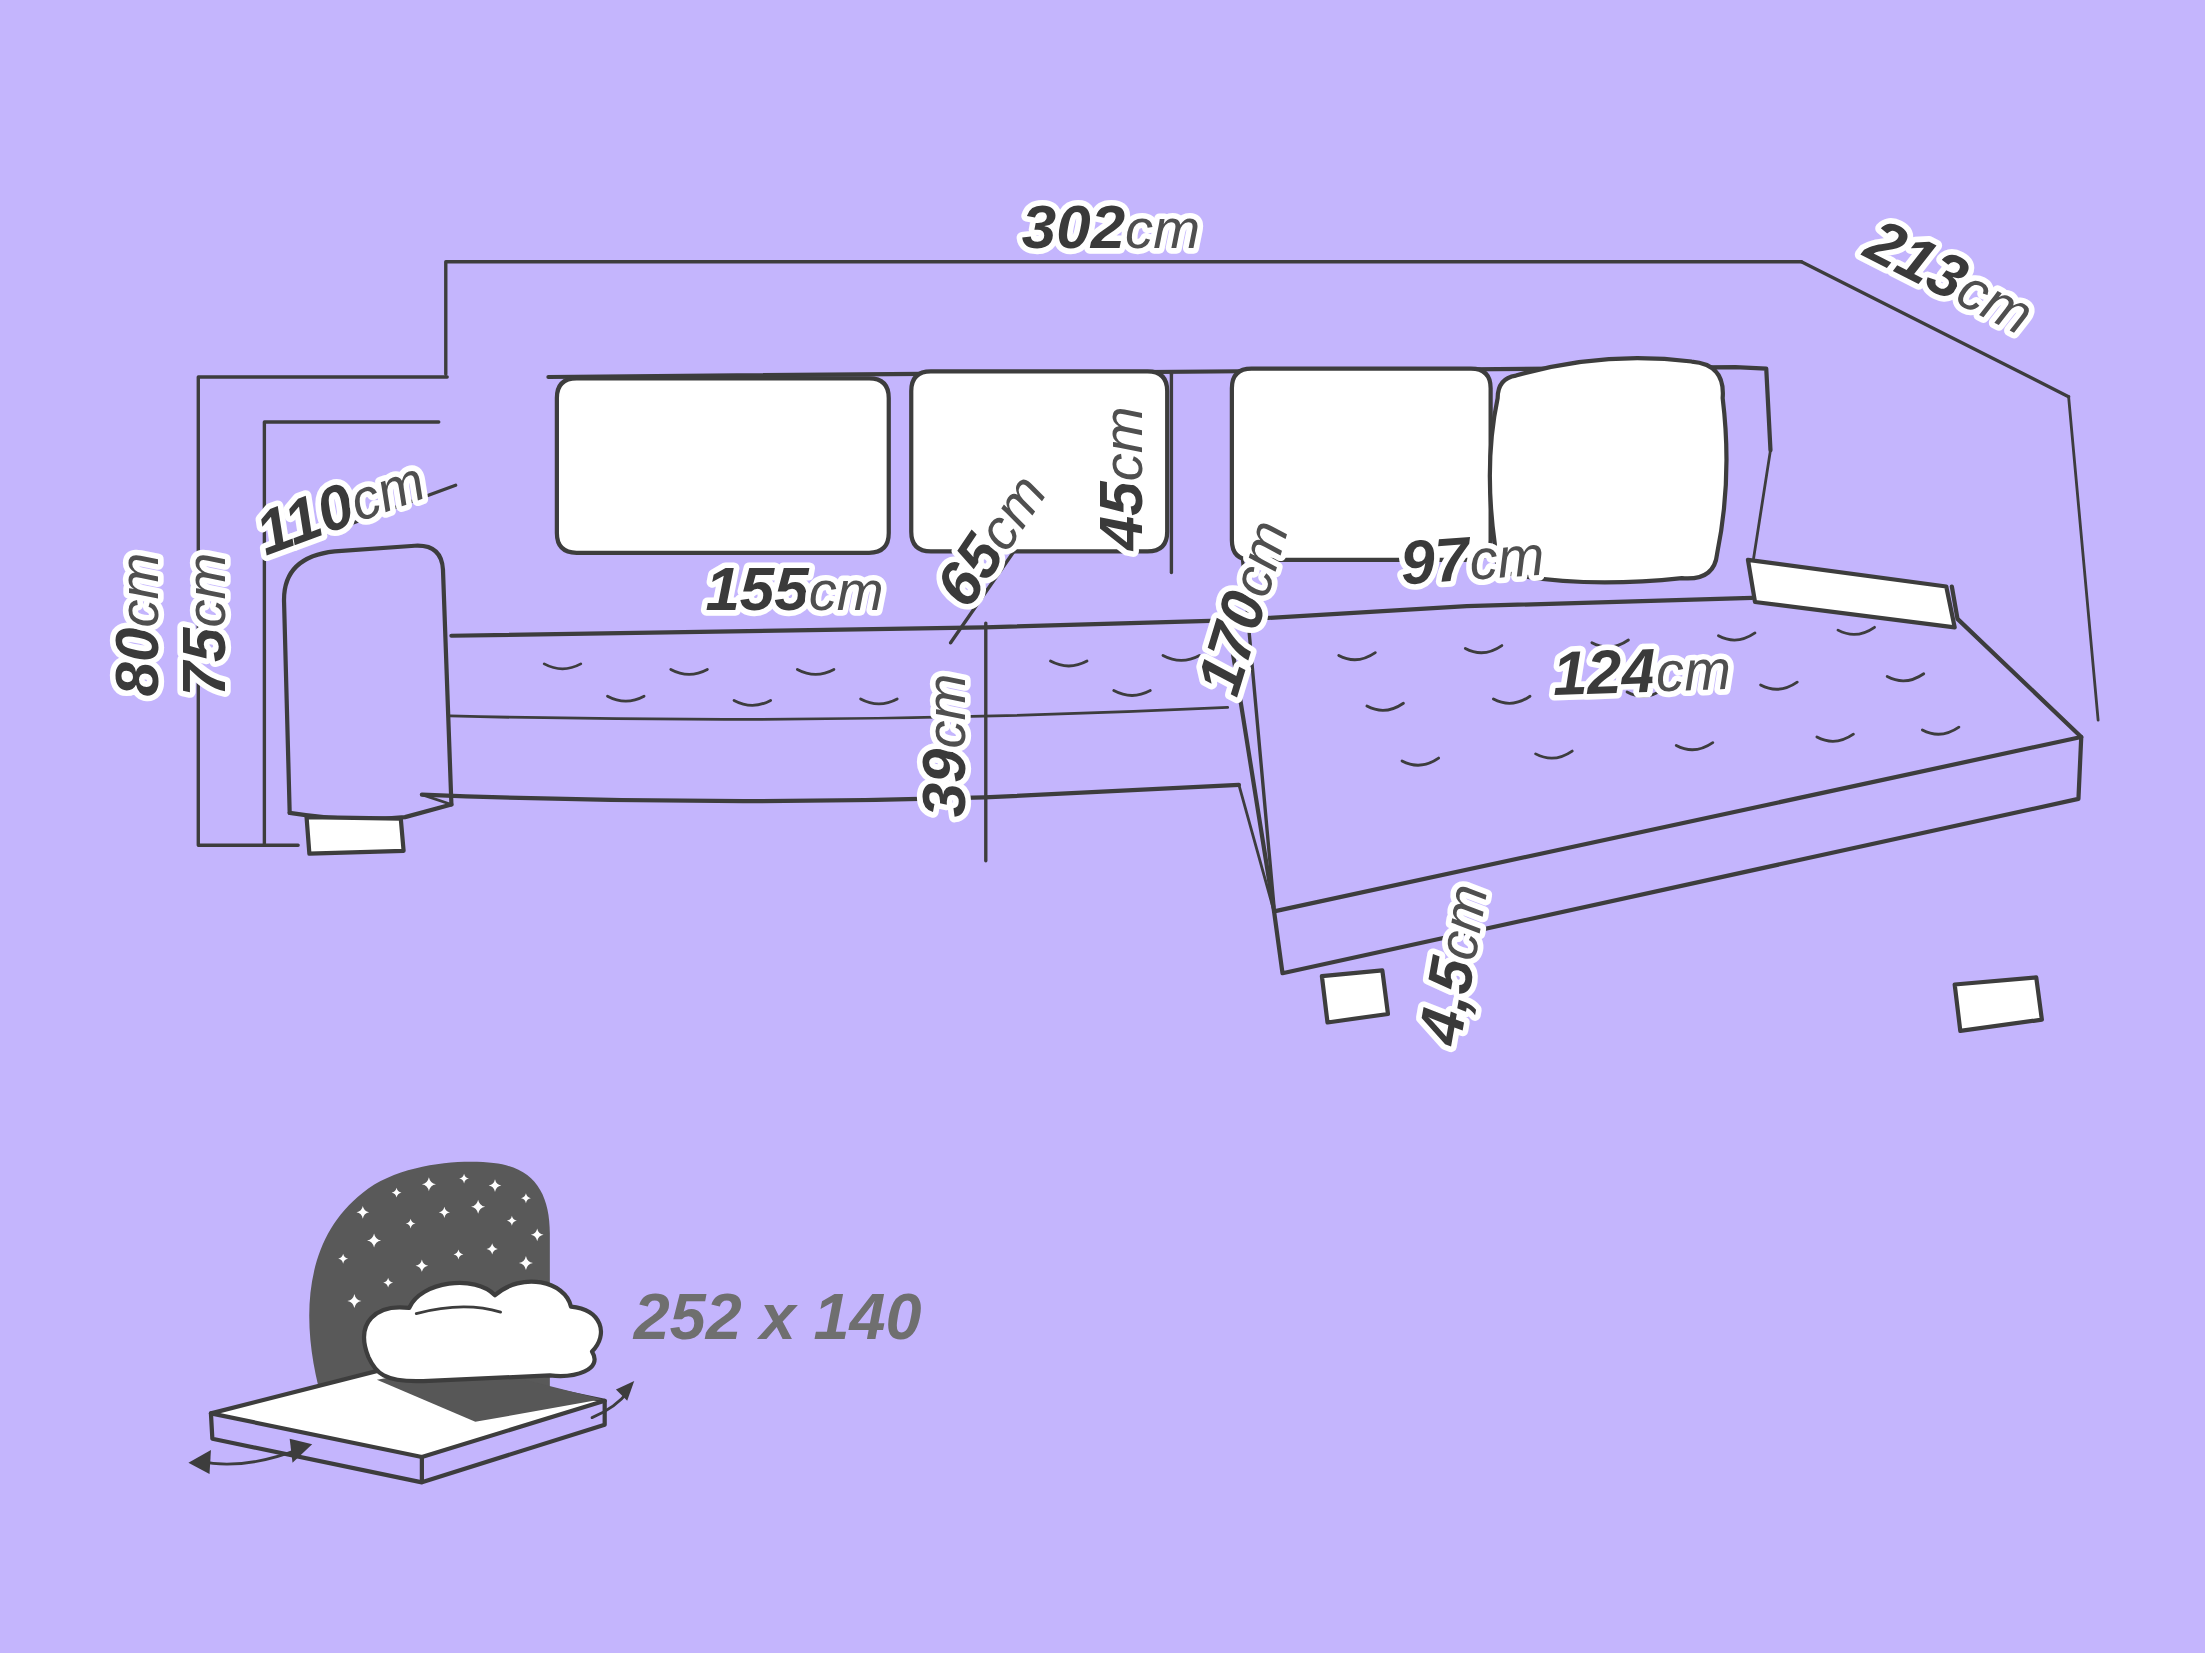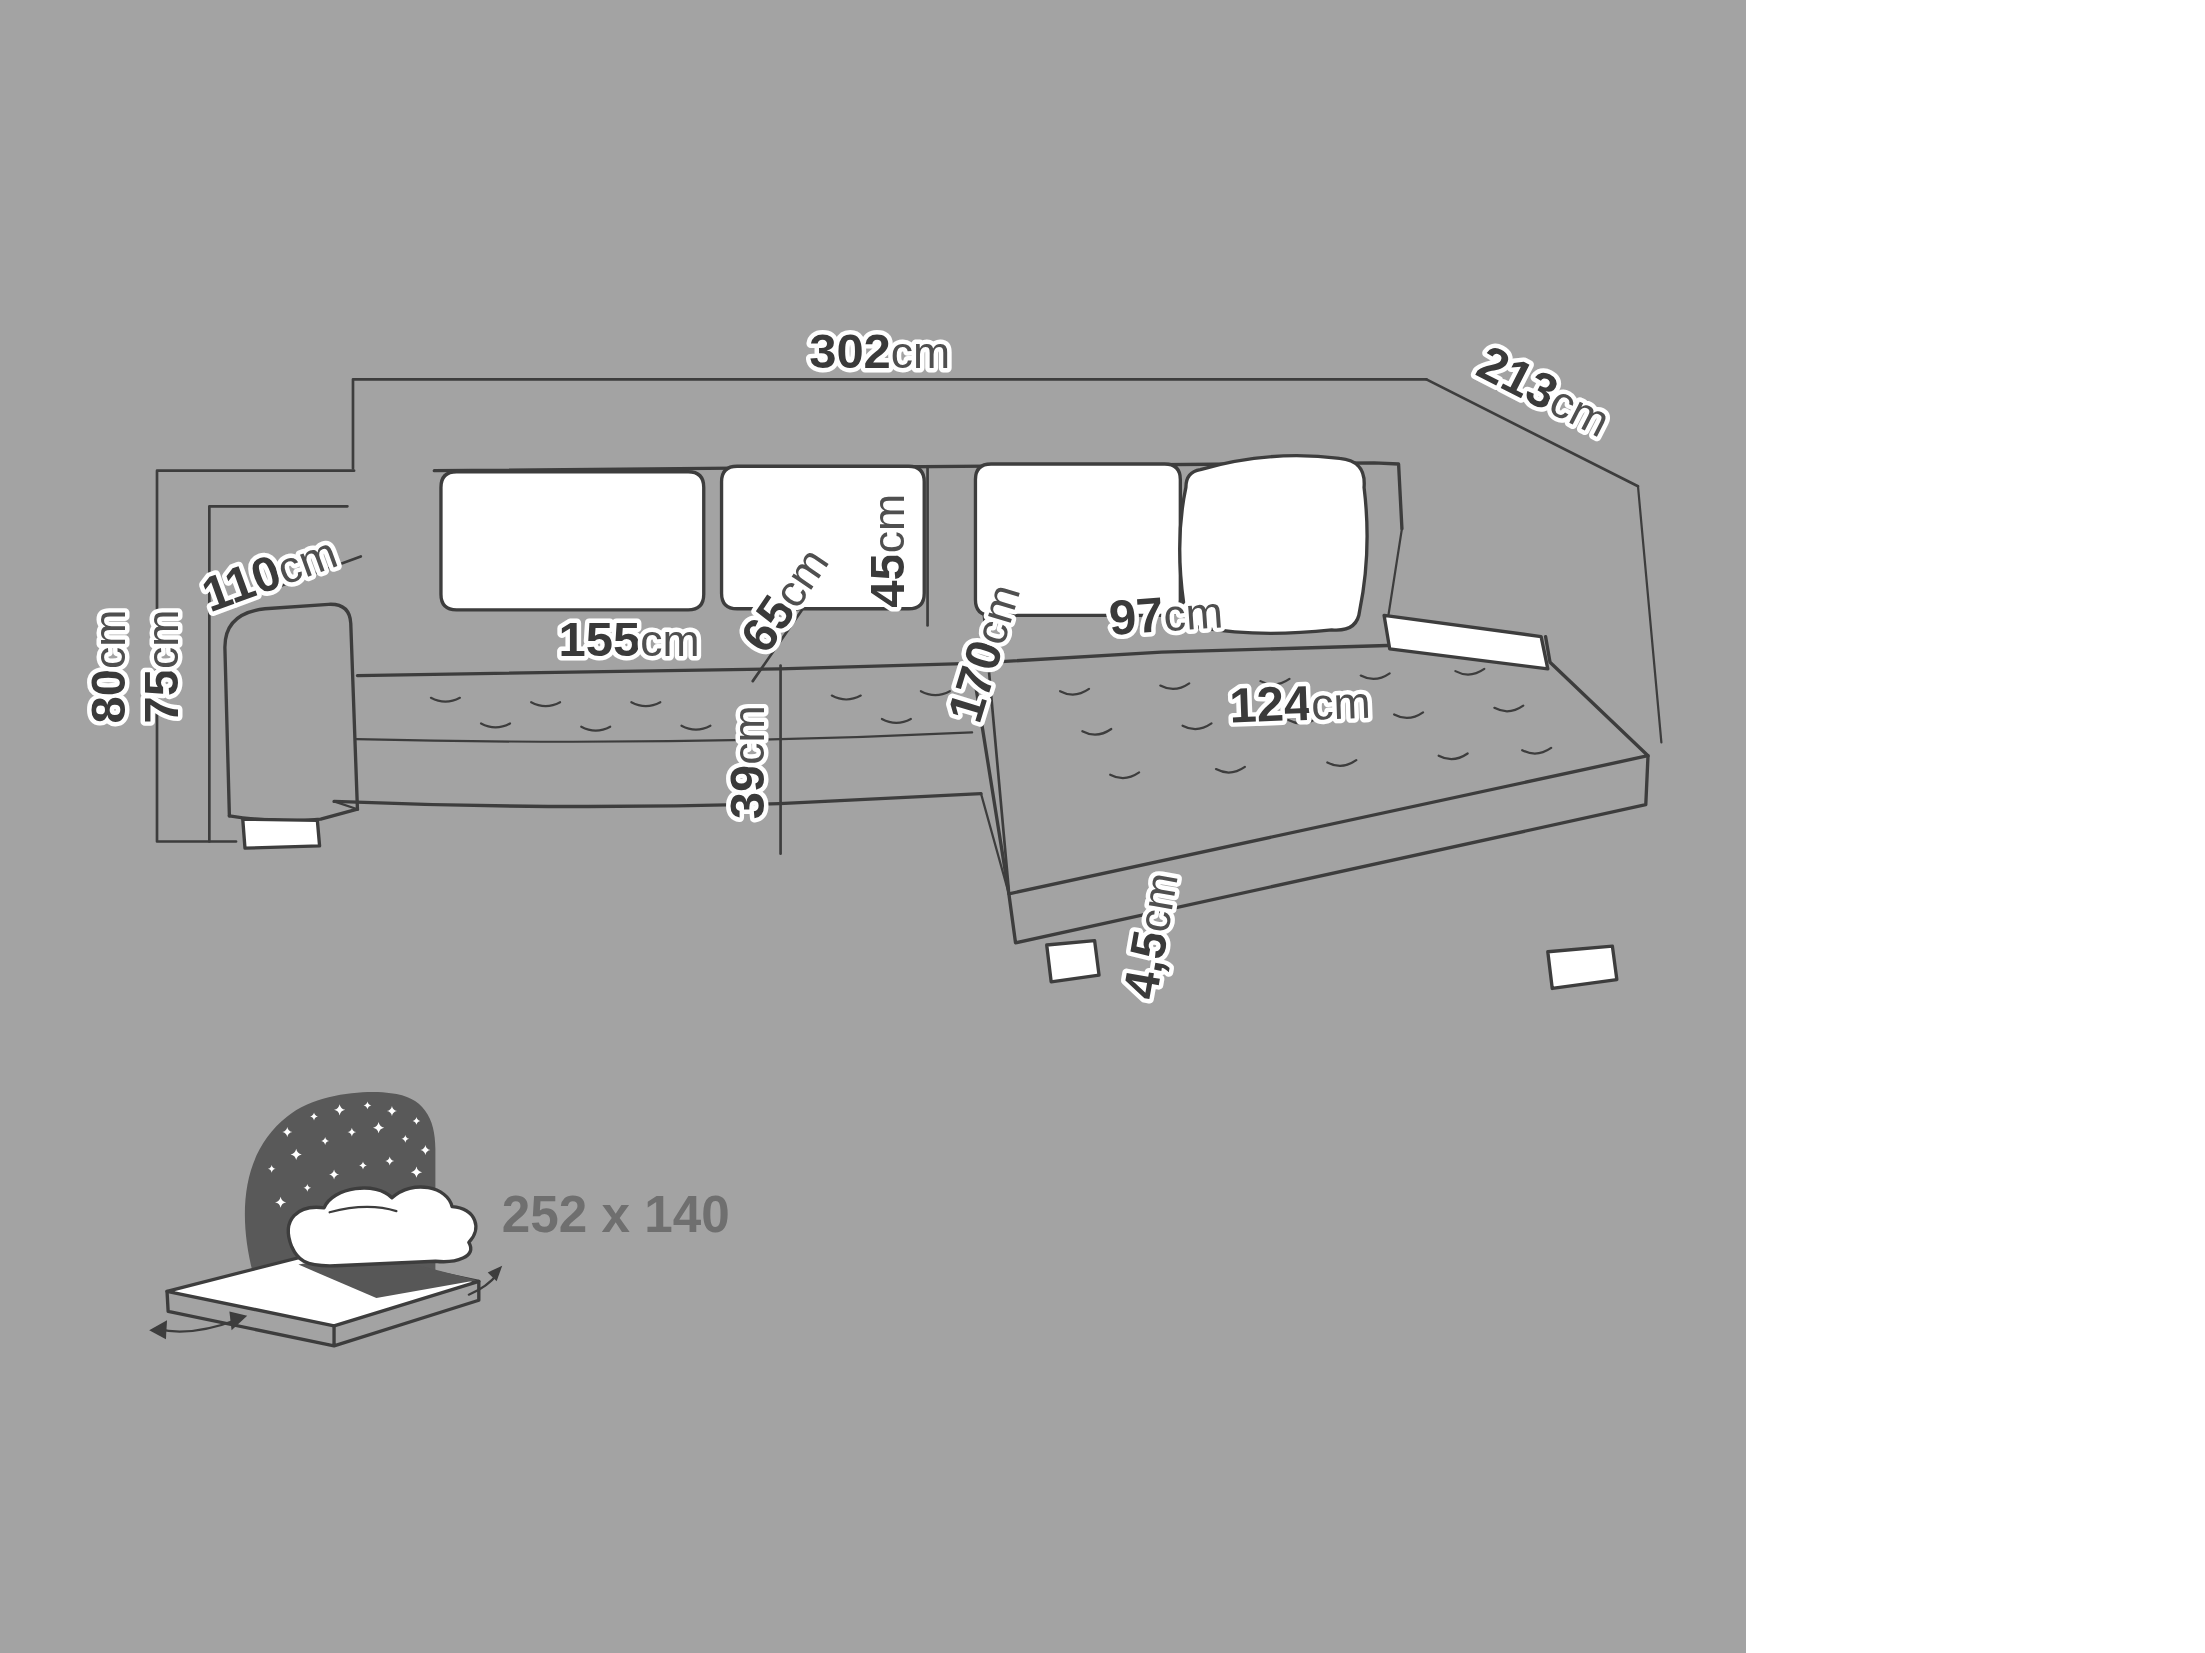--- a/index.html
+++ b/index.html
@@ -1,16 +1,16 @@
 <!DOCTYPE html>
 <html style="font-size:13.3px"><head>
 <meta charset="utf-8">
 <style>
   html,body{margin:0;padding:0;background:#ffffff;}
-  .page{position:relative;width:1746px;height:1654px;background:#a3a3a3;overflow:hidden;}
+  .page{position:relative;width:2205px;height:1654px;background:#c4b5fd;overflow:hidden;font-style:italic;}
   svg{display:block;width:100%;height:100%;}
   .ln{fill:none;stroke:#3d3d3d;stroke-width:3;stroke-linecap:round;stroke-linejoin:round;}
   .ln-dim{fill:none;stroke:#3d3d3d;stroke-width:2.4;stroke-linecap:round;stroke-linejoin:round;}
   .ln-thin{fill:none;stroke:#3d3d3d;stroke-width:2;stroke-linecap:round;stroke-linejoin:round;}
   .fill-white{fill:#ffffff;stroke:#3d3d3d;stroke-width:3;stroke-linejoin:round;}
   .dim-text{font-family:"Liberation Sans",sans-serif;text-anchor:middle;
             stroke:#ffffff;stroke-width:8;paint-order:stroke;stroke-linejoin:round;}
   .dim-value{font-size:44px;font-weight:700;fill:#3a3a3a;}
   .dim-unit{font-size:40px;font-weight:400;fill:#4f4f4f;}
   .sleep-label{font-family:"Liberation Sans",sans-serif;font-size:46px;font-weight:700;

